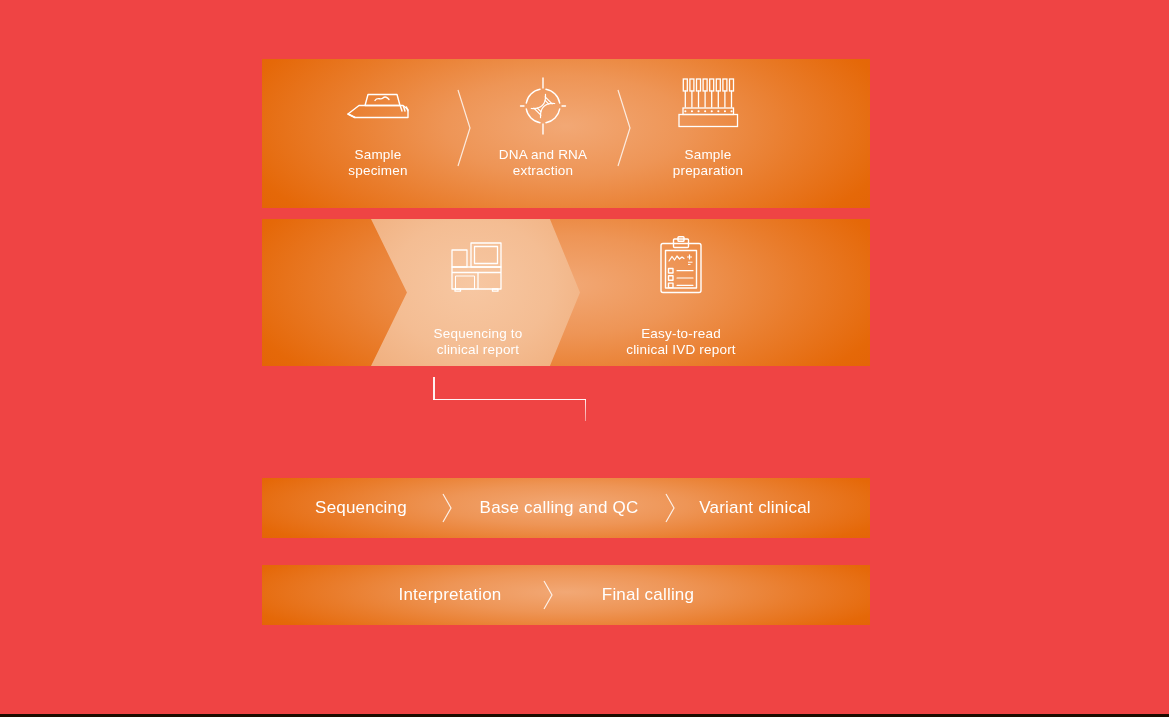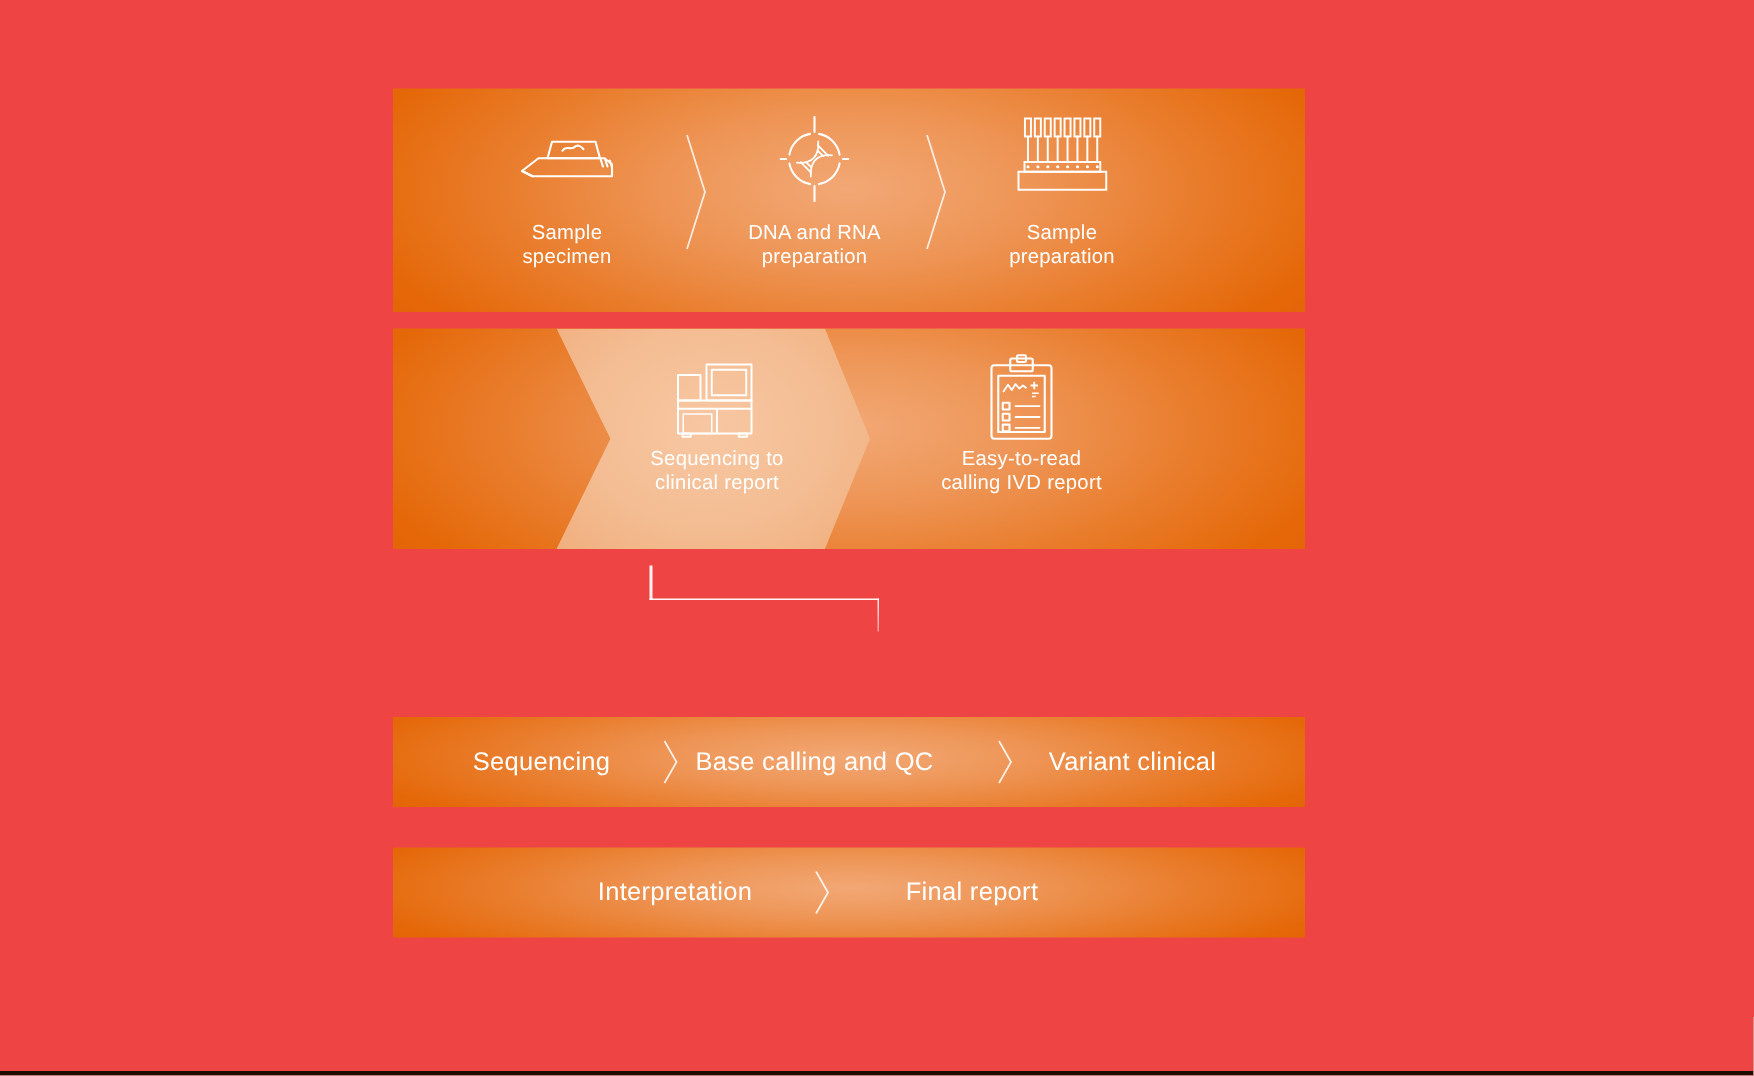--- a/index.html
+++ b/index.html
@@ -27,21 +27,21 @@
     clip-path:polygon(0% 0%, 85.6% 0%, 100% 50%, 85.6% 100%, 0% 100%, 17.2% 50%);
   }
 
   .step { position:absolute; top:0; width:170px; height:100%; text-align:center; }
   .step-icon { height:64px; margin-top:15px;
     display:flex; align-items:center; justify-content:center; }
   .step-label {
     display:block; margin-top:9px; font-size:13.5px; line-height:15.5px;
     letter-spacing:.2px; white-space:pre-line; color:#ffffff;
   }
-  .band2 .step-label { margin-top:0; }
+  .band2 .step-label { margin-top:28px; }
 
   .sep { position:absolute; }
   .sep svg { display:block; }
 
   .flow-label {
     position:absolute; top:50%; transform:translate(-50%,-50%);
     font-size:17px; letter-spacing:.2px; white-space:nowrap; color:#ffffff;
   }
 
   .bracket-v1 { position:absolute; left:433px;   top:377px; width:1.6px; height:23px;
@@ -107,21 +107,21 @@
               <path d="M34.5,21 C27,27.5 27,34.5 34.5,41"></path>
               <path d="M23,23 H33"></path>
                 <path d="M25.5,25.5 H30.5"></path>
               <path d="M25.5,36.5 H30.5"></path>
                 <path d="M23,39 H33"></path>
             </g>
           </g>
         </svg>
       </div>
       <span class="step-label">DNA and RNA
-preparation</span>
+extraction</span>
     </div>
 
     <div class="sep" style="left:354px; top:30px">
       <svg width="16" height="78" viewBox="0 0 16 78">
         <path d="M2,1 L14,39 L2,77" fill="none" stroke="rgba(255,255,255,.8)" stroke-width="1.2"></path>
       </svg>
     </div>
 
     <div class="step" style="left:361px">
       <div class="step-icon">
@@ -189,48 +189,48 @@
             <path d="M33.5,18.5 V23.5 M31,21 H36" stroke-width="1.2"></path>
             <path d="M32,26.2 H36.5 M32,28.4 H34.5" stroke-width="1"></path>
             <rect x="12.5" y="32.5" width="4.5" height="4.5"></rect>
             <rect x="12.5" y="39.8" width="4.5" height="4.5"></rect>
             <rect x="12.5" y="47.1" width="4.5" height="4.5"></rect>
             <path d="M21,34.7 H37 M21,42 H37 M21,49.3 H37" stroke-width="1.2" stroke-linecap="round"></path>
           </g>
         </svg>
       </div>
       <span class="step-label">Easy-to-read
-calling IVD report</span>
+clinical IVD report</span>
     </div>
   </div>
 
   <div class="bracket-v1"></div>
   <div class="bracket-h"></div>
   <div class="bracket-v2"></div>
 
   <div class="band band3">
     <span class="flow-label" style="left:99px">Sequencing</span>
     <div class="sep" style="left:179px; top:15px">
       <svg width="12" height="30" viewBox="0 0 12 30">
         <path d="M2,1 L10,15 L2,29" fill="none" stroke="rgba(255,255,255,.85)" stroke-width="1.2"></path>
       </svg>
     </div>
-    <span class="flow-label" style="left:281px">Base calling and QC</span>
+    <span class="flow-label" style="left:297px">Base calling and QC</span>
     <div class="sep" style="left:402px; top:15px">
       <svg width="12" height="30" viewBox="0 0 12 30">
         <path d="M2,1 L10,15 L2,29" fill="none" stroke="rgba(255,255,255,.85)" stroke-width="1.2"></path>
       </svg>
     </div>
     <span class="flow-label" style="left:493px">Variant clinical</span>
   </div>
 
   <div class="band band4">
     <span class="flow-label" style="left:188px">Interpretation</span>
     <div class="sep" style="left:280px; top:15px">
       <svg width="12" height="30" viewBox="0 0 12 30">
         <path d="M2,1 L10,15 L2,29" fill="none" stroke="rgba(255,255,255,.85)" stroke-width="1.2"></path>
       </svg>
     </div>
-    <span class="flow-label" style="left:386px">Final report</span>
+    <span class="flow-label" style="left:386px">Final calling</span>
   </div>
 
   <div class="footer-bar"></div>
 </div>
 
 </body></html>

